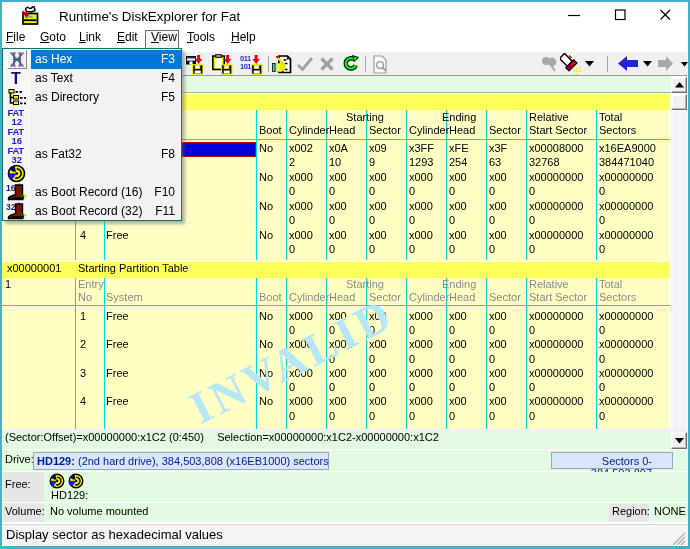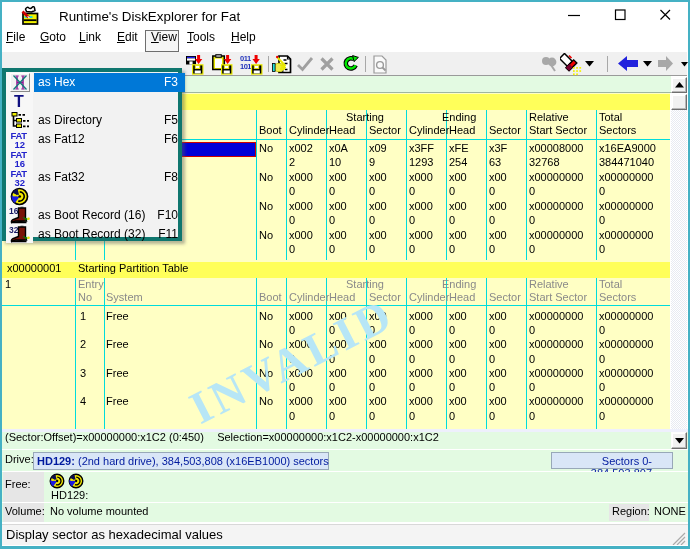--- a/index.html
+++ b/index.html
@@ -25,21 +25,21 @@
 .sb{position:absolute;left:671px;width:16px;background:#f1f1f1;z-index:20;}
 .sbbtn{border:1px solid;border-color:#fdfdfd #6f6f6f #6f6f6f #fdfdfd;box-shadow:inset -1px -1px 0 #b8b8b8, inset 1px 1px 0 #ffffff;}
 .track{position:absolute;left:671px;top:110px;width:16px;height:322px;background-image:conic-gradient(#e7eaf2 25%,#ffffff 25% 50%,#e7eaf2 50% 75%,#ffffff 75%);background-size:2px 2px;}
 
 
 .srow{position:absolute;left:2px;width:686px;background:#e3fae2;}
 .sbox{position:absolute;border:1px solid #98a8b8;background:#d9e6f7;color:#001a9e;font-size:11px;}
 .gbox{position:absolute;background:#e6e6e6;}
 .statusbar{position:absolute;left:2px;top:524px;width:686px;height:21px;background:#f4f4f4;border-top:1px solid #d8d8d8;}
 
-.menu{position:absolute;left:2px;top:68px;width:180px;height:173px;background:#f2f2f2;border:4px solid #0f766e;z-index:50;box-shadow:3px 3px 3px rgba(90,90,90,0.45);}
+.menu{position:absolute;left:2px;top:48px;width:180px;height:173px;background:#f2f2f2;border:1px solid #0f766e;z-index:50;box-shadow:3px 3px 3px rgba(90,90,90,0.45);}
 .menu .gut{position:absolute;left:0;top:0;width:27px;height:171px;background:#f7f7f7;}
 .mitem{position:absolute;left:28px;width:151px;height:19px;font-size:12px;color:#000;line-height:19px;padding-left:4px;}
 .mitem .fk{position:absolute;right:7px;}
 .micon{position:absolute;left:3px;width:22px;height:19px;}
 .hl{background:#0078d7;color:#fff;}
 .wm{position:absolute;left:204px;top:385px;height:47px;line-height:47px;font-family:"Liberation Serif",serif;font-weight:bold;font-size:46px;letter-spacing:4px;color:#b7e6f6;transform:rotate(-27deg);transform-origin:0 100%;z-index:1;}
 </style></head>
 <body>
 <div class="win"></div>
 
@@ -467,22 +467,22 @@
 
 <div class="statusbar"></div>
 <div class="t" style="left:6px;top:527px;font-size:13px;">Display sector as hexadecimal values</div>
 <svg class="abs" style="left:672px;top:532px" width="14" height="13" viewBox="0 0 14 13">
   <path d="M13 1 L1 13 M13 5 L5 13 M13 9 L9 13" stroke="#aaaaaa" stroke-width="1.2"></path>
 </svg>
 
 <div class="menu">
   <div class="gut"></div>
   <div class="mitem hl" style="top:1px;">as Hex<span class="fk">F3</span></div>
+  <div class="mitem" style="top:20px;">as Text<span class="fk">F4</span></div>
   <div class="mitem" style="top:39px;">as Directory<span class="fk">F5</span></div>
-  <div class="mitem" style="top:58px;">as Fat12<span class="fk">F6</span></div>
   <div class="mitem" style="top:96px;">as Fat32<span class="fk">F8</span></div>
   <div class="mitem" style="top:134px;">as Boot Record (16)<span class="fk">F10</span></div>
   <div class="mitem" style="top:153px;">as Boot Record (32)<span class="fk">F11</span></div>
 
   <div class="abs" style="left:4px;top:1px;width:20px;height:19px;background:#f2f2f2;border:1px solid;border-color:#ffffff #8a8a8a #8a8a8a #ffffff;"></div>
   <svg class="micon" style="top:1px;left:3px" viewBox="0 0 22 19">
     <g stroke="#931493" stroke-width="1.5">
       <path d="M8 3.2 v12.6 M14 3.2 v12.6"></path>
       <path d="M6.3 3 h3.4 M12.3 3 h3.4 M6.3 16 h3.4 M12.3 16 h3.4" stroke-width="1.1"></path>
       <path d="M8 9.5 h6" stroke-width="1.3"></path>

